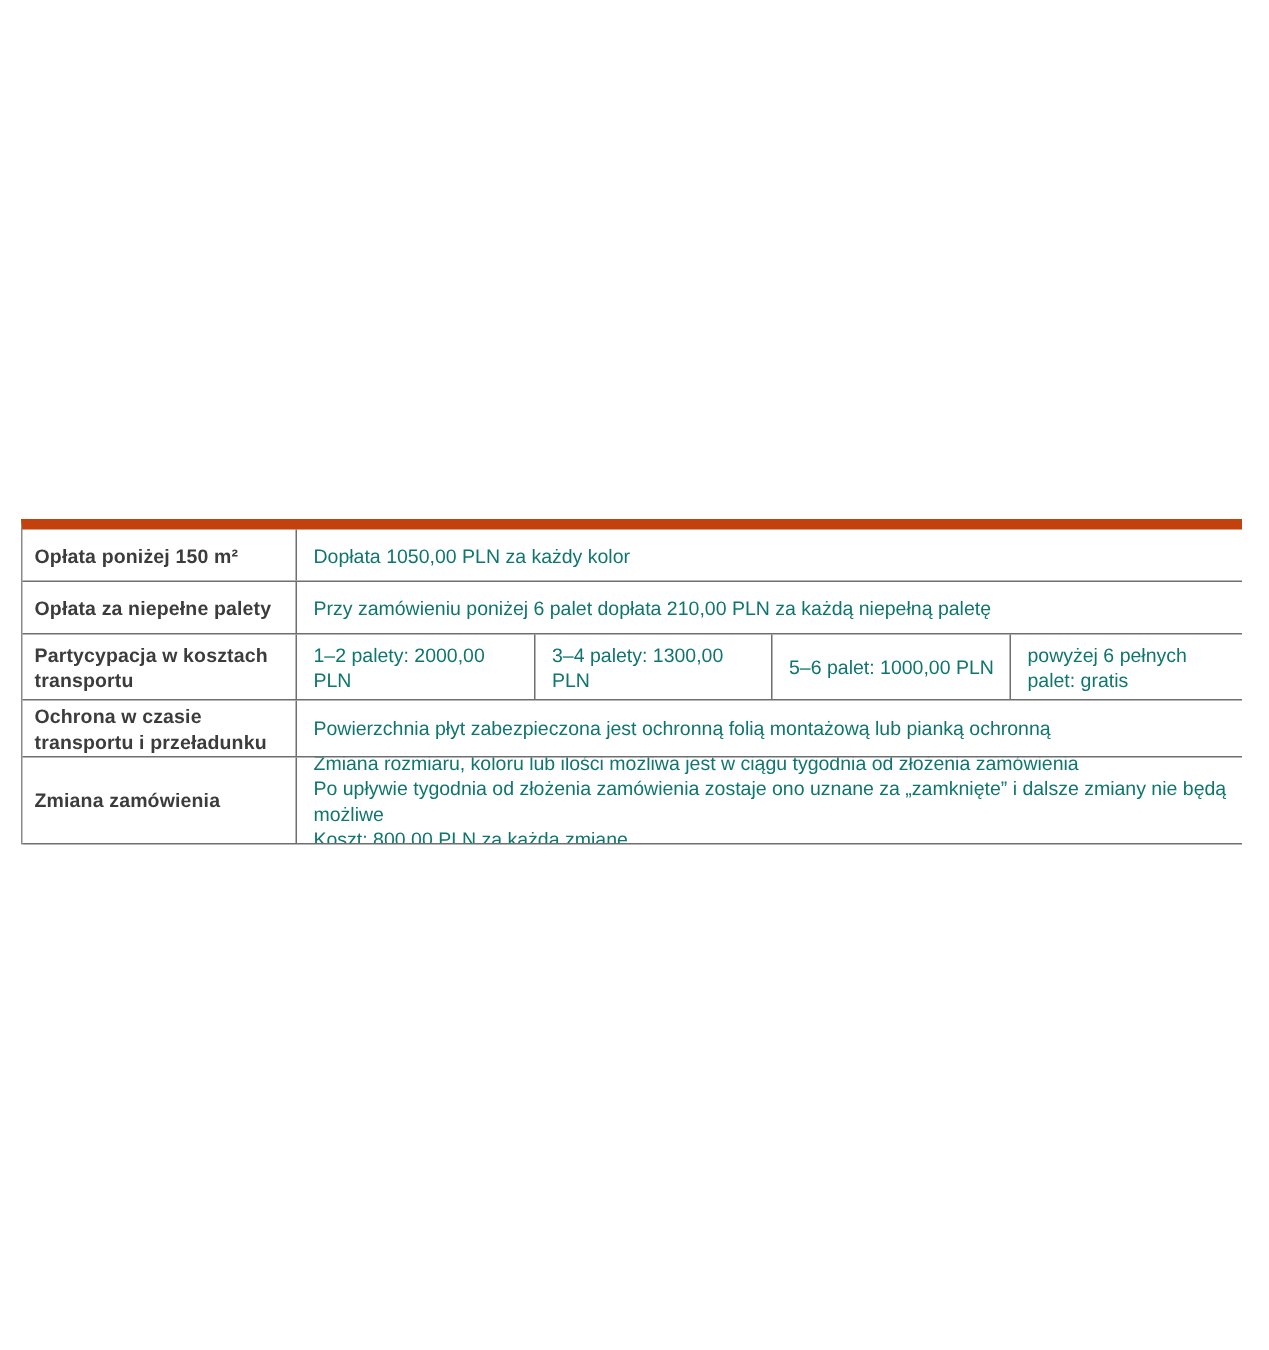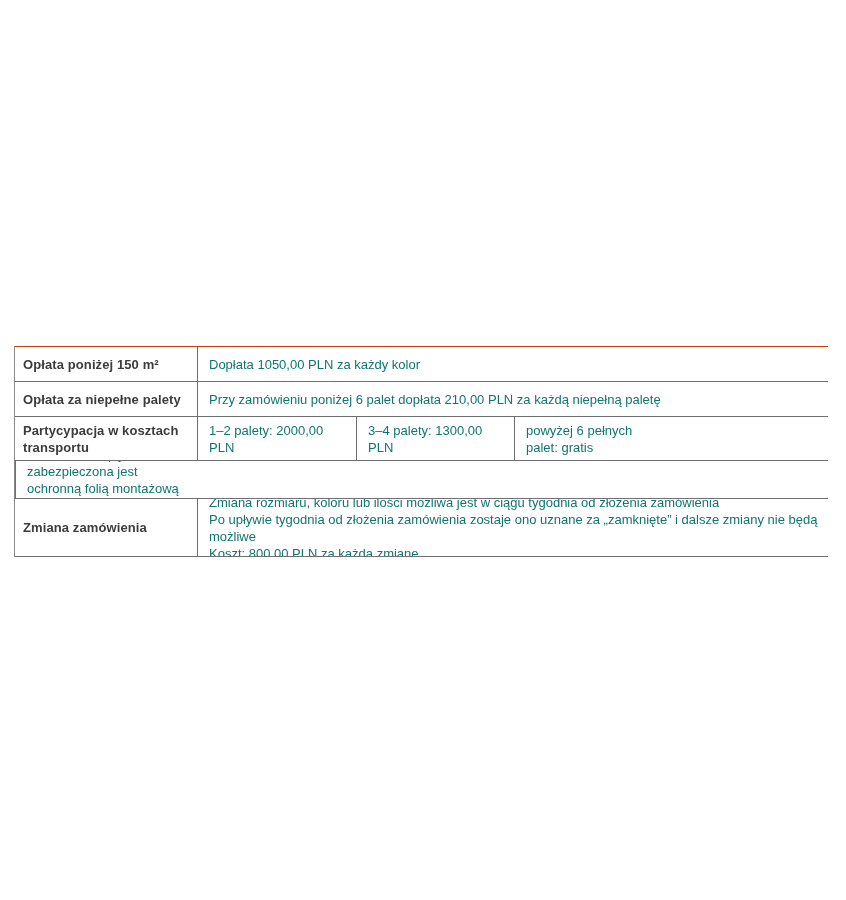--- a/index.html
+++ b/index.html
@@ -15,21 +15,21 @@
     position: relative;
     width: 846px;
     height: 900px;
     background: #ffffff;
   }
   .pricing-table {
     position: absolute;
     left: 14px;
     top: 346px;
     width: 814px;
-    border-top: 1px solid #c2410c;
+    border-top: 7px solid #c2410c;
     border-left: 1px solid #8a8a8a;
     box-sizing: border-box;
     color: #3f3f3f;
   }
   .row {
     display: grid;
     border-bottom: 1px solid #6f6f6f;
     box-sizing: border-box;
   }
   .row-std  { grid-template-columns: 182px 1fr; }
@@ -74,24 +74,26 @@
 
     <div class="row row-std r2">
       <div class="cell label">Opłata za niepełne palety</div>
       <div class="cell value">Przy zamówieniu poniżej 6 palet dopłata 210,00 PLN za każdą niepełną paletę</div>
     </div>
 
     <div class="row row-cols r3">
       <div class="cell label">Partycypacja w kosztach transportu</div>
       <div class="cell value">1–2 palety: 2000,00 PLN</div>
       <div class="cell value">3–4 palety: 1300,00 PLN</div>
+      <div class="cell value">5–6 palet: 1000,00 PLN</div>
       <div class="cell value">powyżej 6 pełnych palet: gratis</div>
     </div>
 
     <div class="row row-std r4">
+      <div class="cell label">Ochrona w czasie transportu i przeładunku</div>
       <div class="cell value">Powierzchnia płyt zabezpieczona jest ochronną folią montażową lub pianką ochronną</div>
     </div>
 
     <div class="row row-std r5">
       <div class="cell label">Zmiana zamówienia</div>
       <div class="cell value">
         <span class="line">Zmiana rozmiaru, koloru lub ilości możliwa jest w ciągu tygodnia od złożenia zamówienia</span>
         <span class="line">Po upływie tygodnia od złożenia zamówienia zostaje ono uznane za „zamknięte” i dalsze zmiany nie będą możliwe</span>
         <span class="line">Koszt: 800,00 PLN za każdą zmianę</span>
       </div>

